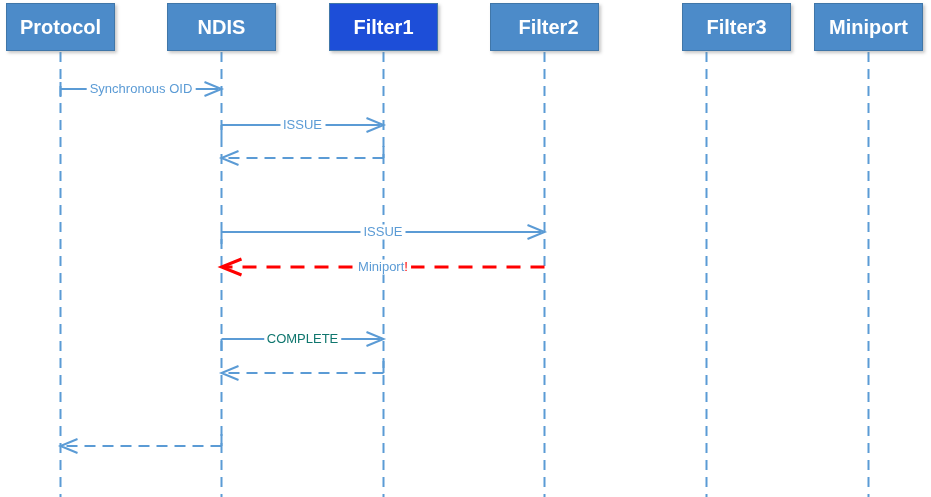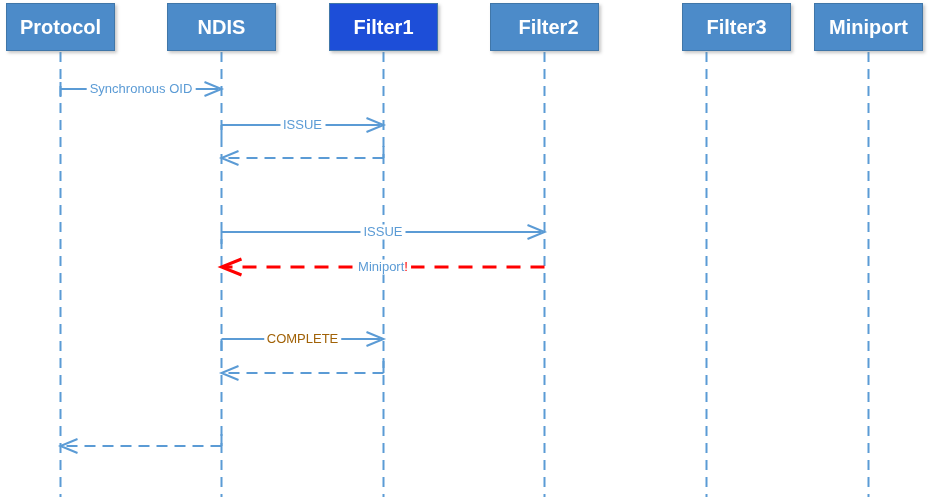--- a/index.html
+++ b/index.html
@@ -96,14 +96,14 @@
     <div class="actor-box" style="left: 652px; background: rgb(76, 139, 201); border-color: rgb(64, 118, 168); color: #ffffff; margin-left: 30px;">
       <span>Filter3</span>
     </div>
     <div class="actor-box" style="left: 814px; background: rgb(76, 139, 201); border-color: rgb(64, 118, 168); color: rgb(255, 255, 255);">
       <span>Miniport</span>
     </div>
     <div class="msg-label" style="left: 141px; top: 89px;"><span style="color: rgb(91, 155, 213);">Synchronous OID</span></div>
     <div class="msg-label" style="left: 302.5px; top: 125px;"><span style="color: rgb(91, 155, 213);">ISSUE</span></div>
     <div class="msg-label" style="left: 383px; top: 232px;"><span style="color: rgb(91, 155, 213);">ISSUE</span></div>
     <div class="msg-label" style="left: 383px; top: 267px;"><span style="color: rgb(91, 155, 213);">Miniport</span><span style="color: rgb(255, 0, 0);">!</span></div>
-    <div class="msg-label" style="left: 302.5px; top: 339px;"><span style="color: #a16207;">COMPLETE</span></div>
+    <div class="msg-label" style="left: 302.5px; top: 339px;"><span style="color: #0f766e;">COMPLETE</span></div>
   </div>
 
 </body></html>

